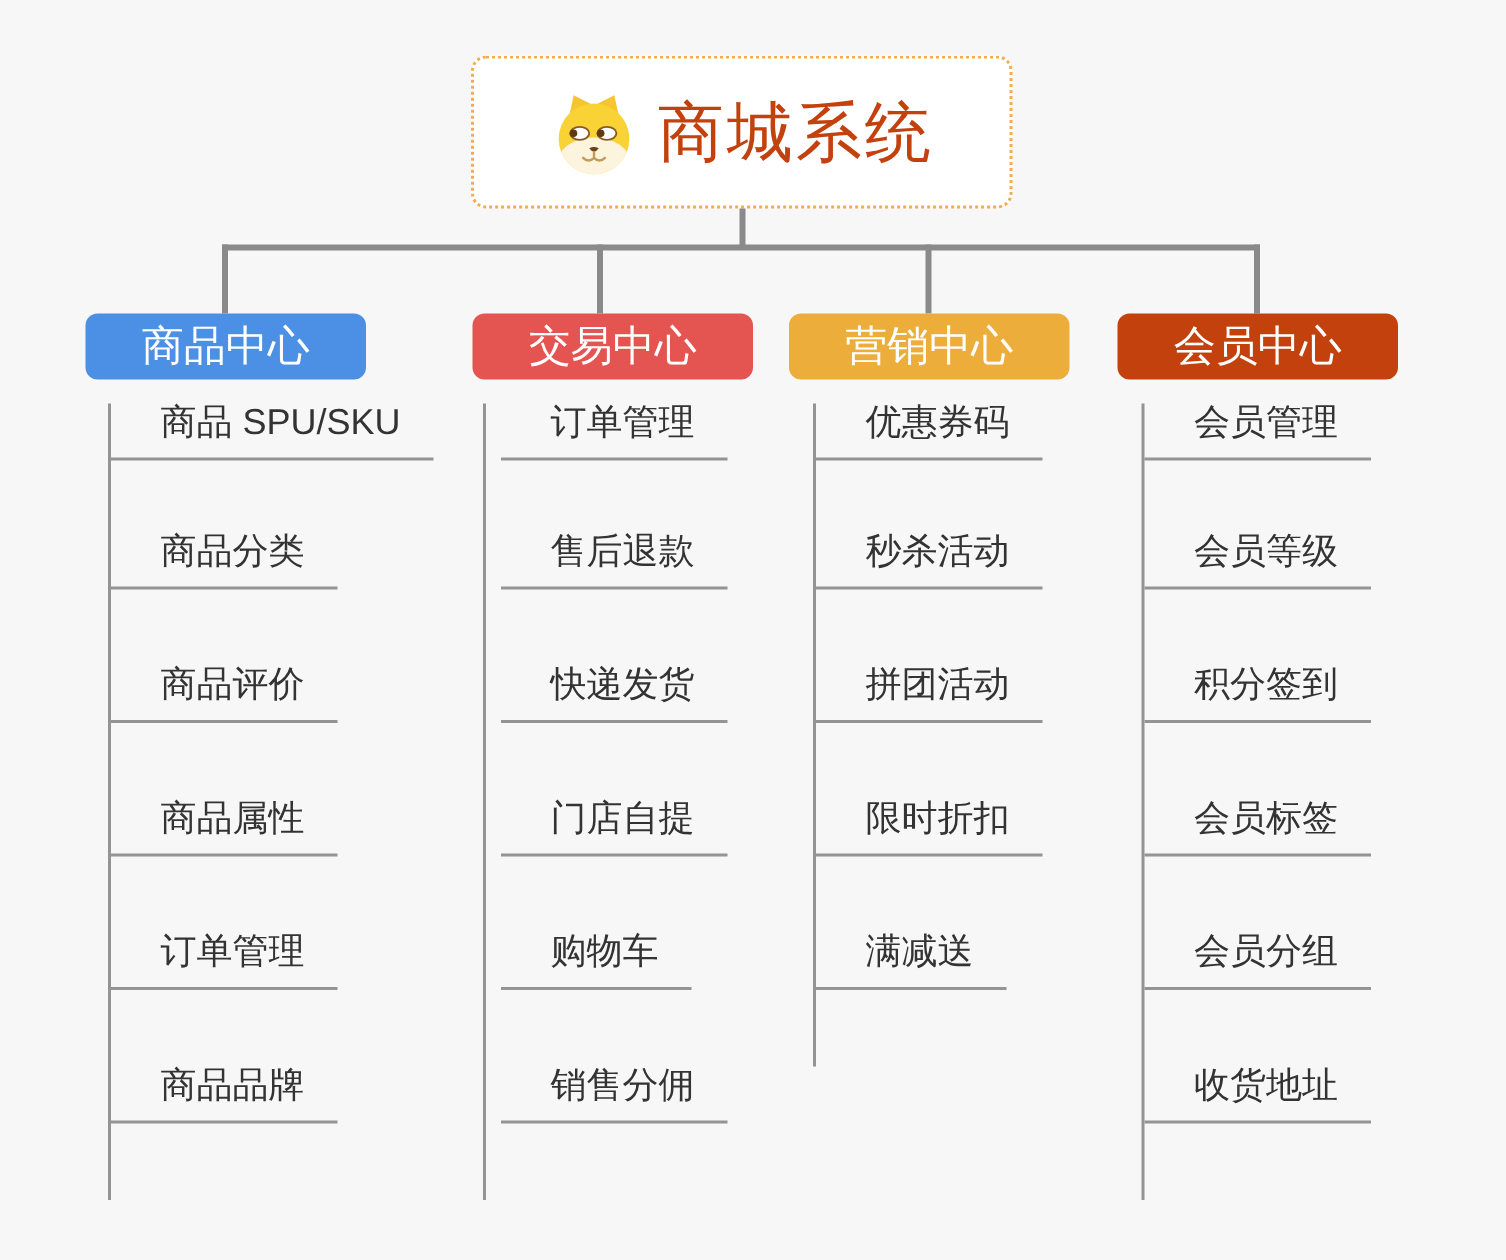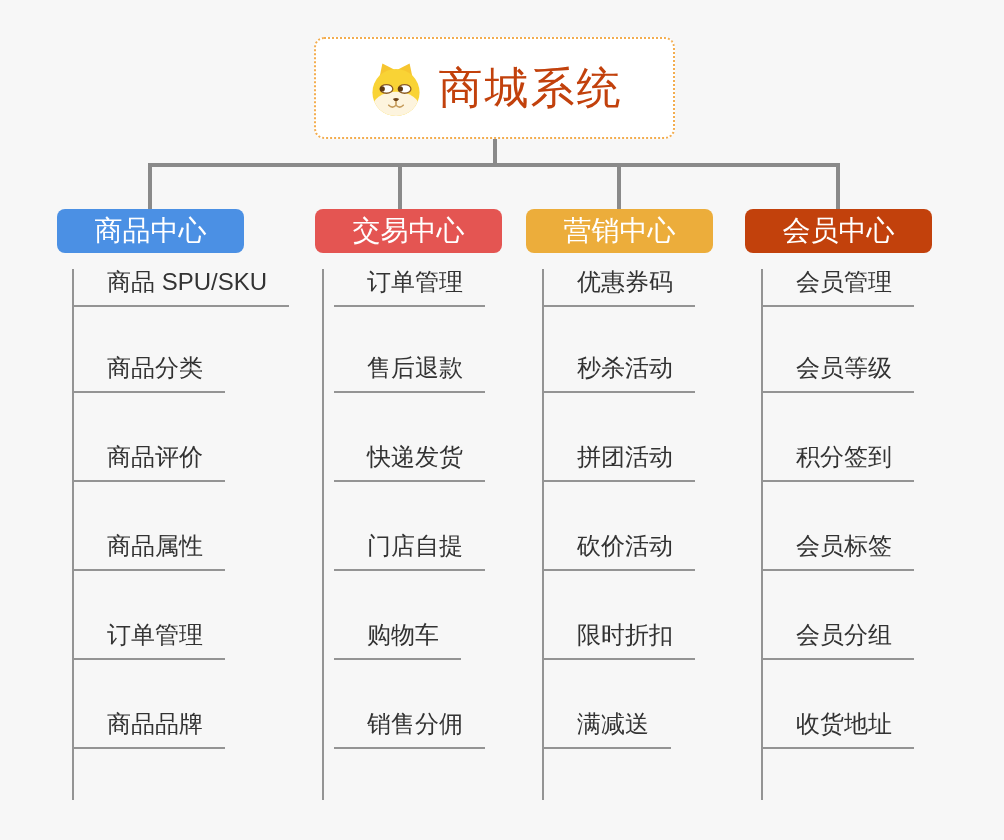--- a/index.html
+++ b/index.html
@@ -139,23 +139,20 @@
     <div class="sub-item">
         <span class="sub-label">优惠券码</span>
       </div>
     <div class="sub-item">
         <span class="sub-label">秒杀活动</span>
       </div>
     <div class="sub-item">
         <span class="sub-label">拼团活动</span>
       </div>
     <div class="sub-item">
-        <span class="sub-label">砍价活动</span>
-      </div>
-    <div class="sub-item">
         <span class="sub-label">限时折扣</span>
       </div>
     <div class="sub-item">
         <span class="sub-label">满减送</span>
       </div>
   </div>
 
   <div class="branch-items bi-3">
     <div class="sub-item">
         <span class="sub-label">会员管理</span>

